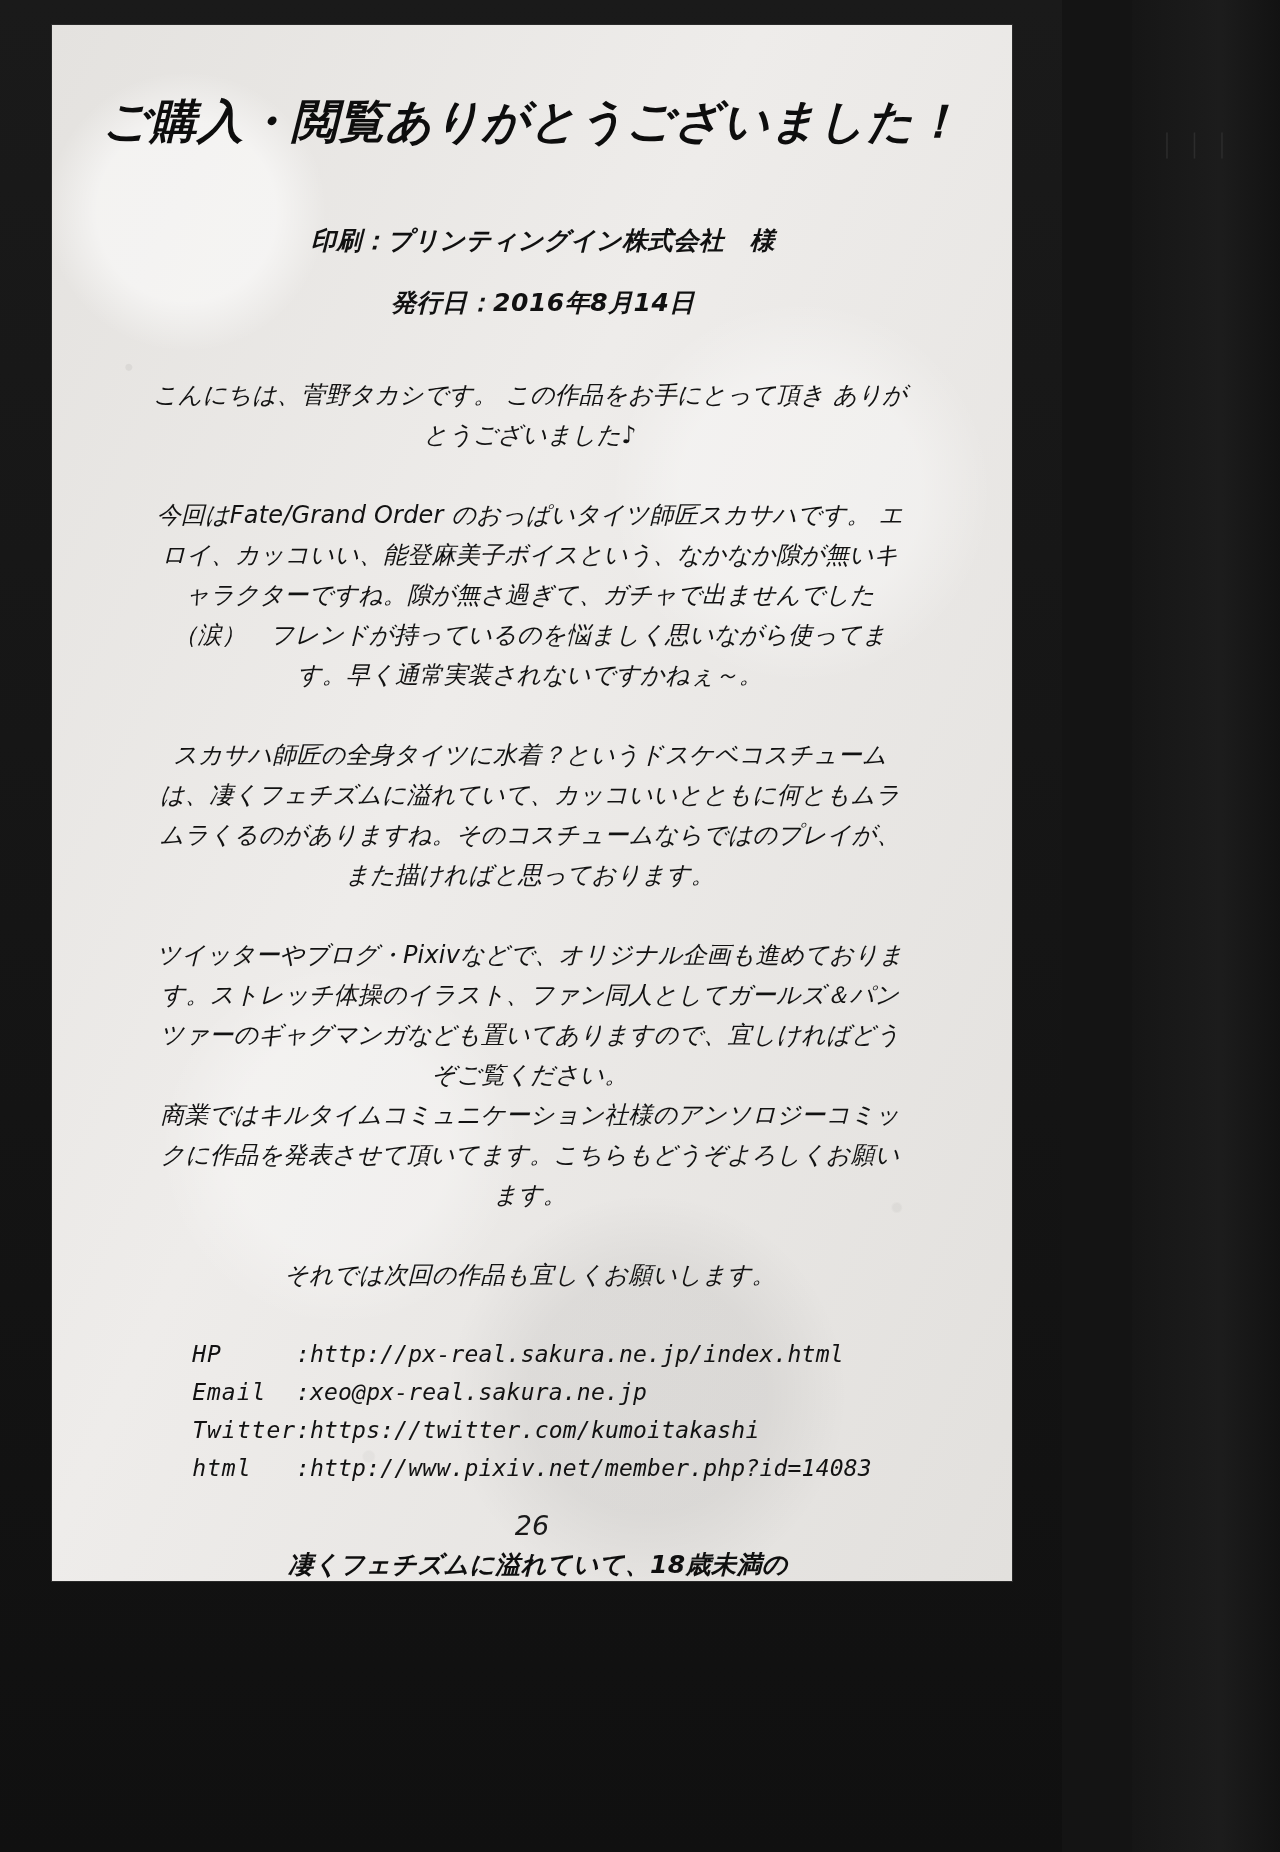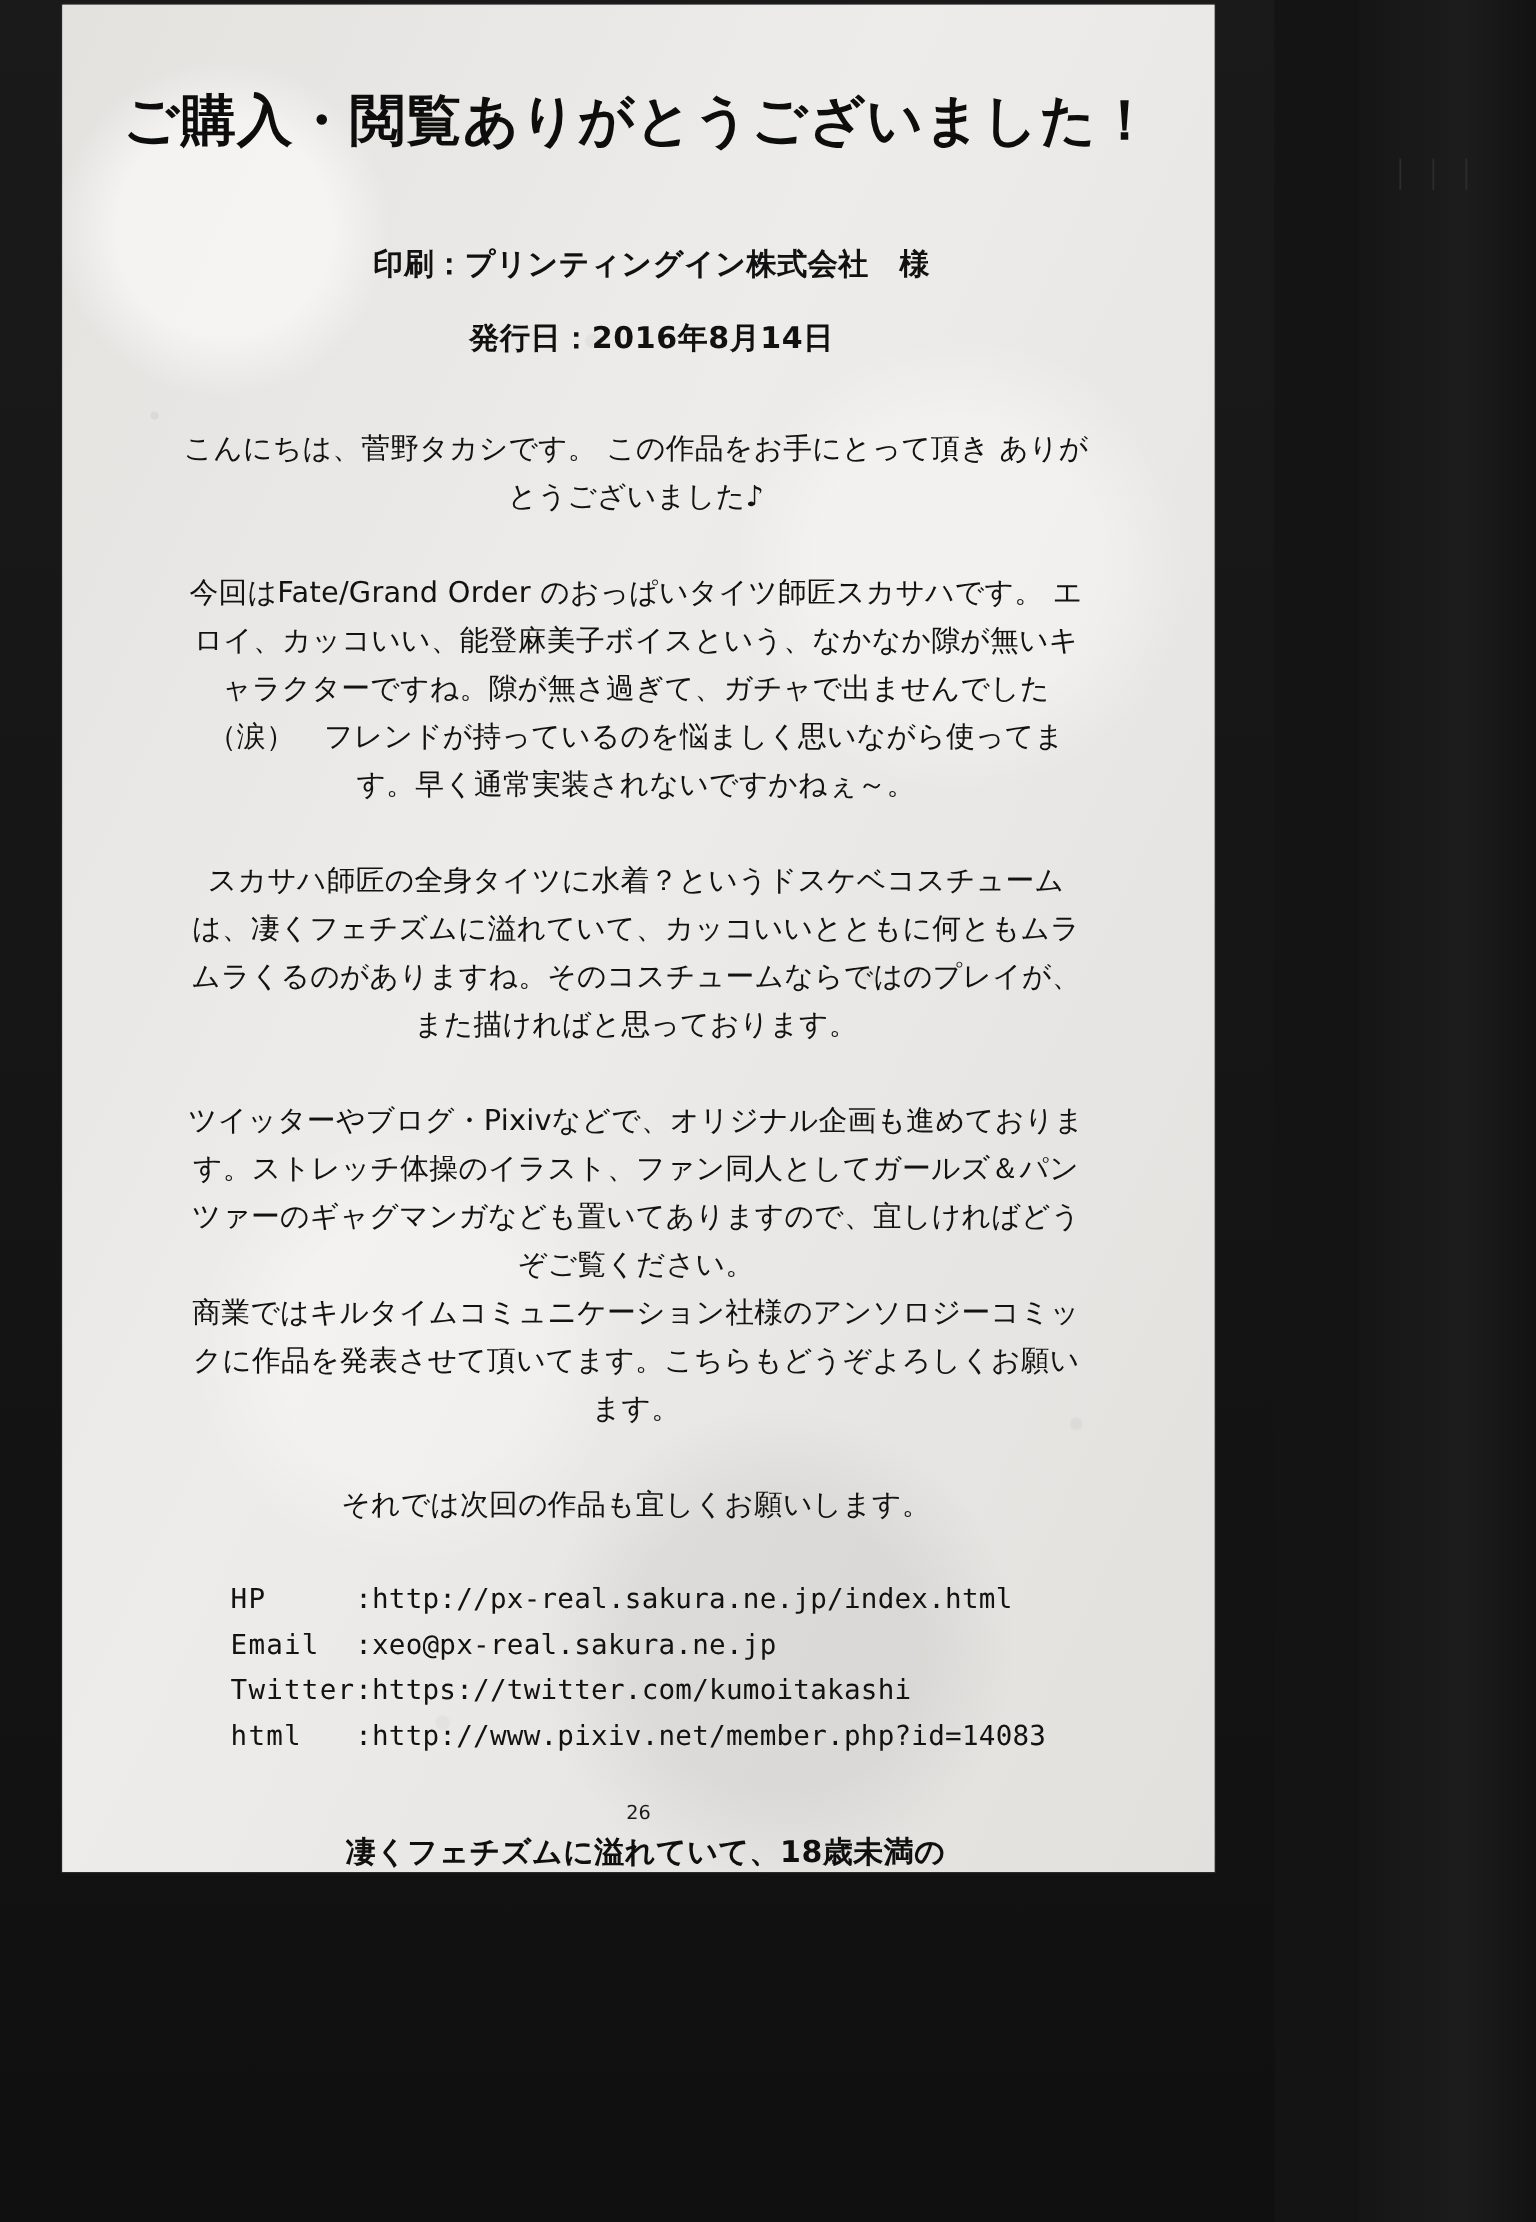--- a/index.html
+++ b/index.html
@@ -51,33 +51,34 @@
     font-size: 26px;
     line-height: 46px;
     letter-spacing: 2px;
     user-select: none;
   }
 
   
   .sheet {
     position: absolute;
     left: 52px;
-    top: 4px;
+    top: 25px;
     width: 960px;
     height: 1556px;
     background: #e9e7e4;
     background-image:
       radial-gradient(circle at 14% 12%, rgba(255,255,255,.55) 0 90px, rgba(255,255,255,0) 140px),
       radial-gradient(circle at 78% 30%, rgba(255,255,255,.35) 0 120px, rgba(255,255,255,0) 190px),
       radial-gradient(circle at 30% 72%, rgba(255,255,255,.30) 0 110px, rgba(255,255,255,0) 180px),
       radial-gradient(circle at 62% 88%, rgba(0,0,0,.05) 0 120px, rgba(0,0,0,0) 200px),
       linear-gradient(115deg, #e4e2df 0%, #eeecea 42%, #e2e0dd 100%);
     box-shadow: 0 0 0 1px #2a2a2a;
     color: #121212;
     overflow: hidden;
+    font-style: italic;
   }
   
   .paper-noise {
     position: absolute;
     inset: 0;
     pointer-events: none;
     opacity: .5;
     background-image:
       radial-gradient(circle at 8% 22%, rgba(180,178,175,.45) 0 3px, transparent 4px),
       radial-gradient(circle at 20% 60%, rgba(180,178,175,.40) 0 4px, transparent 6px),
@@ -176,21 +177,21 @@
     letter-spacing: .4px;
   }
 
   .page-number {
     position: absolute;
     bottom: 40px;
     left: 0;
     right: 0;
     text-align: center;
     font-family: "DejaVu Sans", "Liberation Sans", sans-serif;
-    font-size: 16px;
+    font-size: 27px;
     color: #1a1a1a;
   }
 </style>
 </head>
 <body>
 
 <div class="page-root">
 
   <div class="right-gutter">
     <div class="faint-edge"></div>

